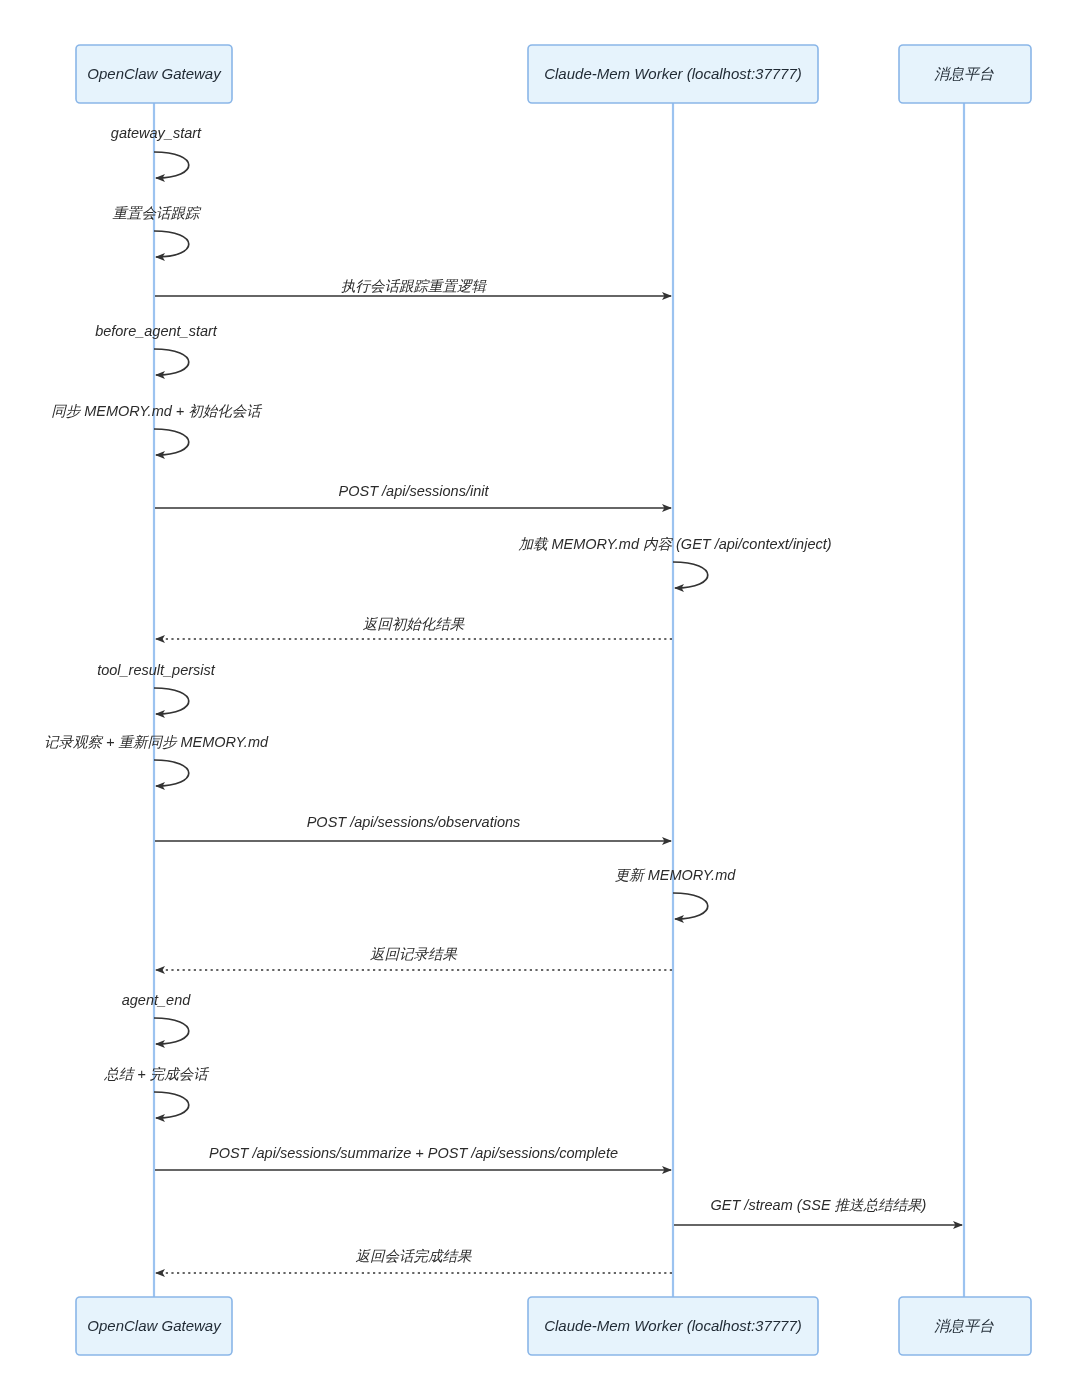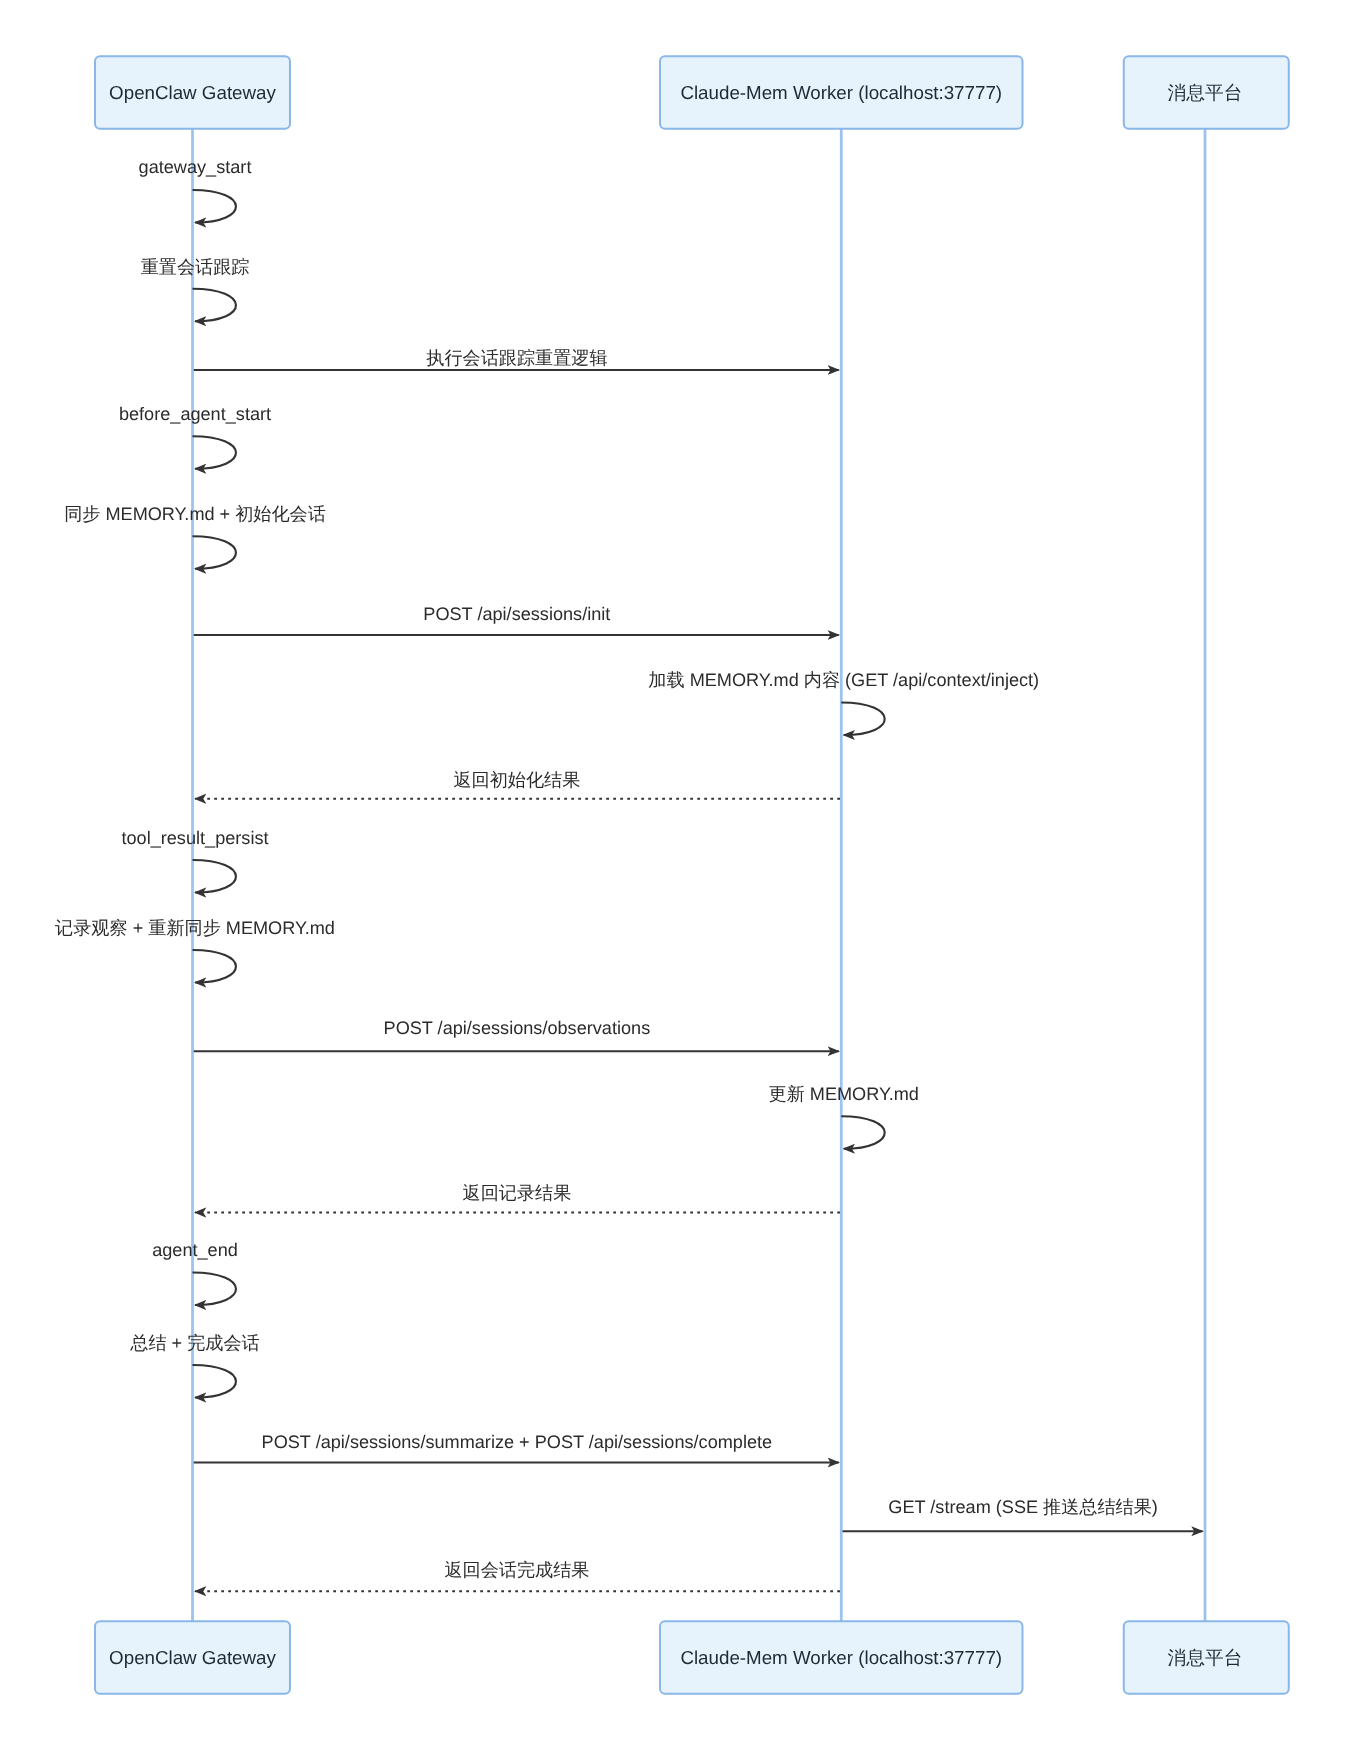--- a/index.html
+++ b/index.html
@@ -10,20 +10,21 @@
   body {
     width: 1080px;
     height: 1399px;
     position: relative;
     font-family: "Liberation Sans", "DejaVu Sans", sans-serif;
     overflow: hidden;
   }
   #diagram-root {
     position: absolute;
     inset: 0;
+    font-style: italic;
   }
   svg.seq {
     display: block;
     width: 1080px;
     height: 1399px;
   }
   .actor-box {
     fill: #e6f3fc;
     stroke: #8ab6e8;
     stroke-width: 1.6;

